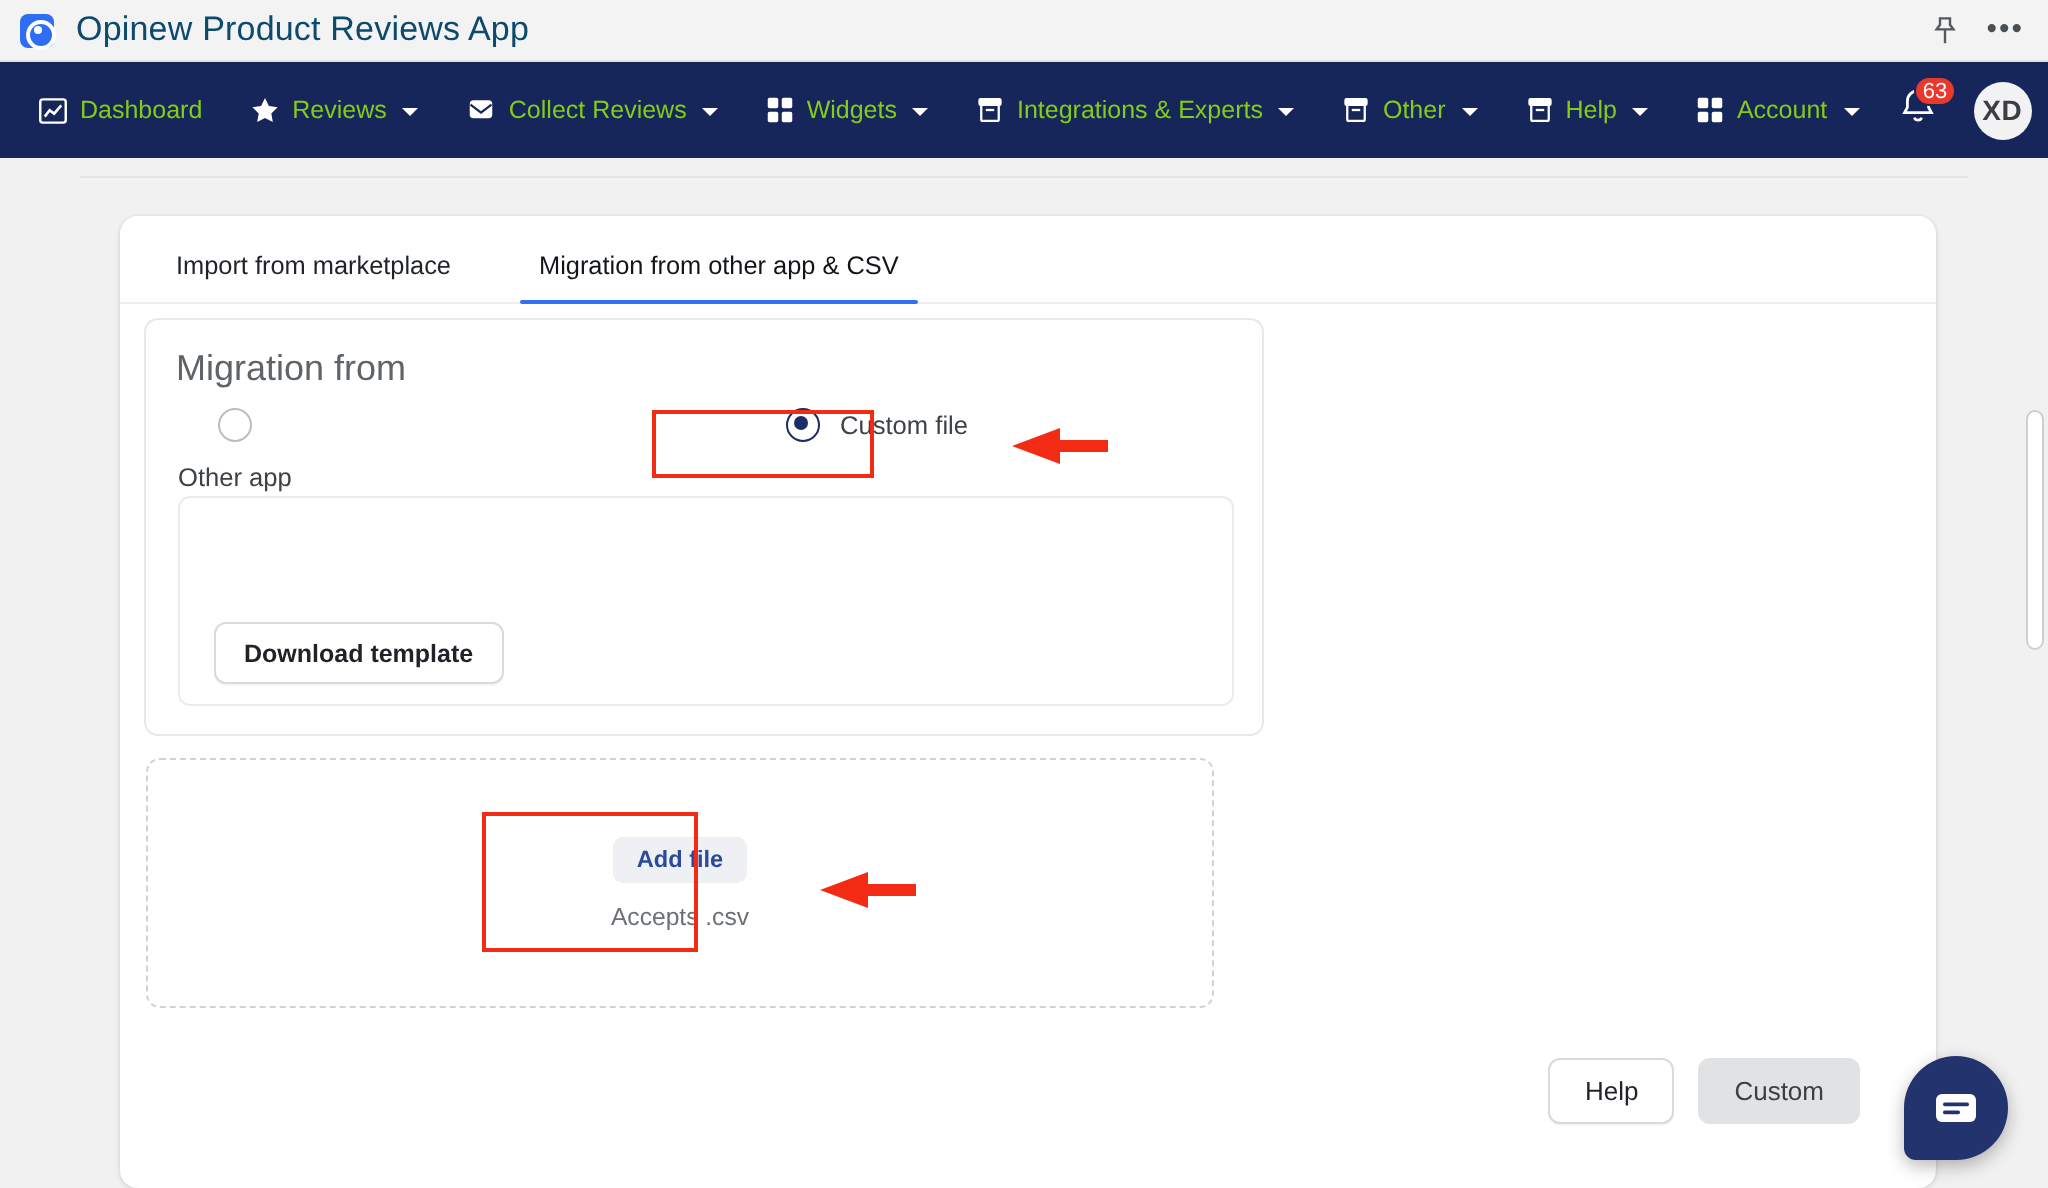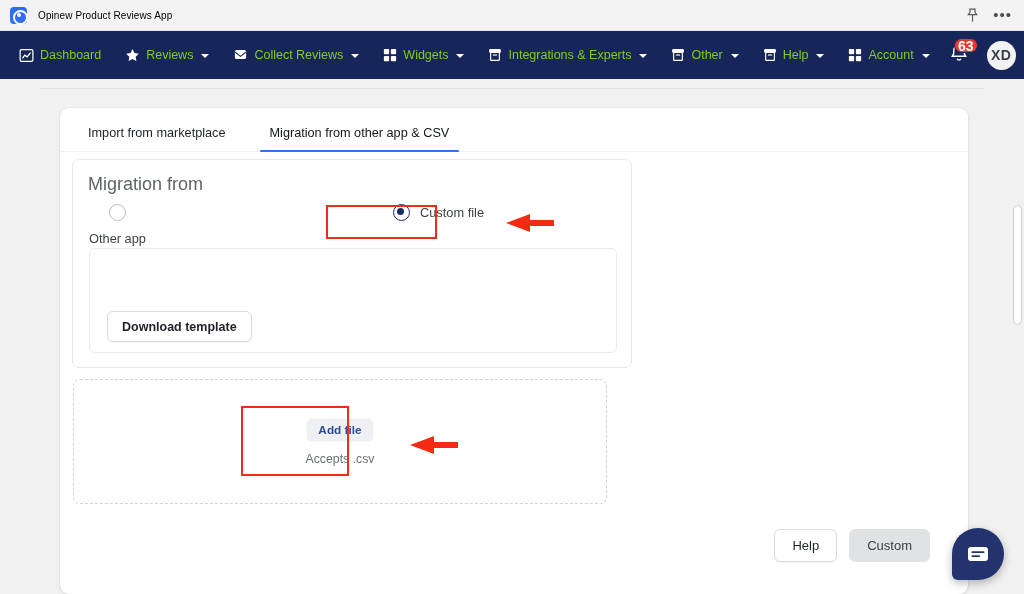--- a/index.html
+++ b/index.html
@@ -23,21 +23,21 @@
   }
   .tb-logo::before {
     content: ""; position: absolute; left: 3px; top: 3px; width: 11px; height: 11px;
     border-radius: 50%; border: 2px solid #ffffff;
   }
   .tb-logo::after {
     content: ""; position: absolute; left: 6.5px; top: 6.5px; width: 4px; height: 4px;
     border-radius: 50%; background: #ffffff;
   }
   .tb-title {
-    margin-left: 11px; font-size: 10px; color: #000000; letter-spacing: .1px;
+    margin-left: 11px; font-size: 17px; color: #0c4a6e; letter-spacing: .1px;
     white-space: nowrap;
   }
   .tb-right { margin-left: auto; display: flex; align-items: center; gap: 14px; padding-right: 12px; }
   .tb-icon { color: #5a5f63; display: flex; align-items: center; }
   .tb-dots { font-size: 15px; color: #4a4f53; letter-spacing: 1px; line-height: 10px; }
 
   
   .navbar {
     position: absolute; left: 0; top: 31px; width: 1024px; height: 48px;
     background: #17265a; display: flex; align-items: center;
@@ -52,23 +52,23 @@
   .nav-item .ico { display: flex; align-items: center; flex: none; }
   .caret {
     width: 0; height: 0; border-left: 4px solid transparent;
     border-right: 4px solid transparent; border-top: 4.5px solid #ffffff;
     margin-left: 2px; margin-top: 2px; flex: none;
   }
   .nav-right { margin-left: auto; display: flex; align-items: center; gap: 16px; padding-right: 4px; }
   .bell-wrap { position: relative; width: 22px; height: 24px; cursor: pointer; }
   .badge {
     position: absolute; right: -7px; top: -5px; min-width: 17px; height: 15px;
-    background: #e8392c; color: #fff; border-radius: 9px; font-size: 14px;
+    background: #e8392c; color: #fff; border-radius: 9px; font-size: 11px;
     display: flex; align-items: center; justify-content: center; padding: 0 3px;
-    font-weight: 700; border: 1.5px solid #17265a;
+    font-weight: 400; border: 1.5px solid #17265a;
   }
   .avatar {
     width: 29px; height: 29px; border-radius: 50%; background: #f2f2f2;
     color: #3b3f44; font-size: 14px; font-weight: 600;
     display: flex; align-items: center; justify-content: center; cursor: pointer;
     letter-spacing: .3px;
   }
 
   
   .page { position: absolute; left: 0; top: 79px; width: 828px; height: 515px; background: #f1f1f1; }

